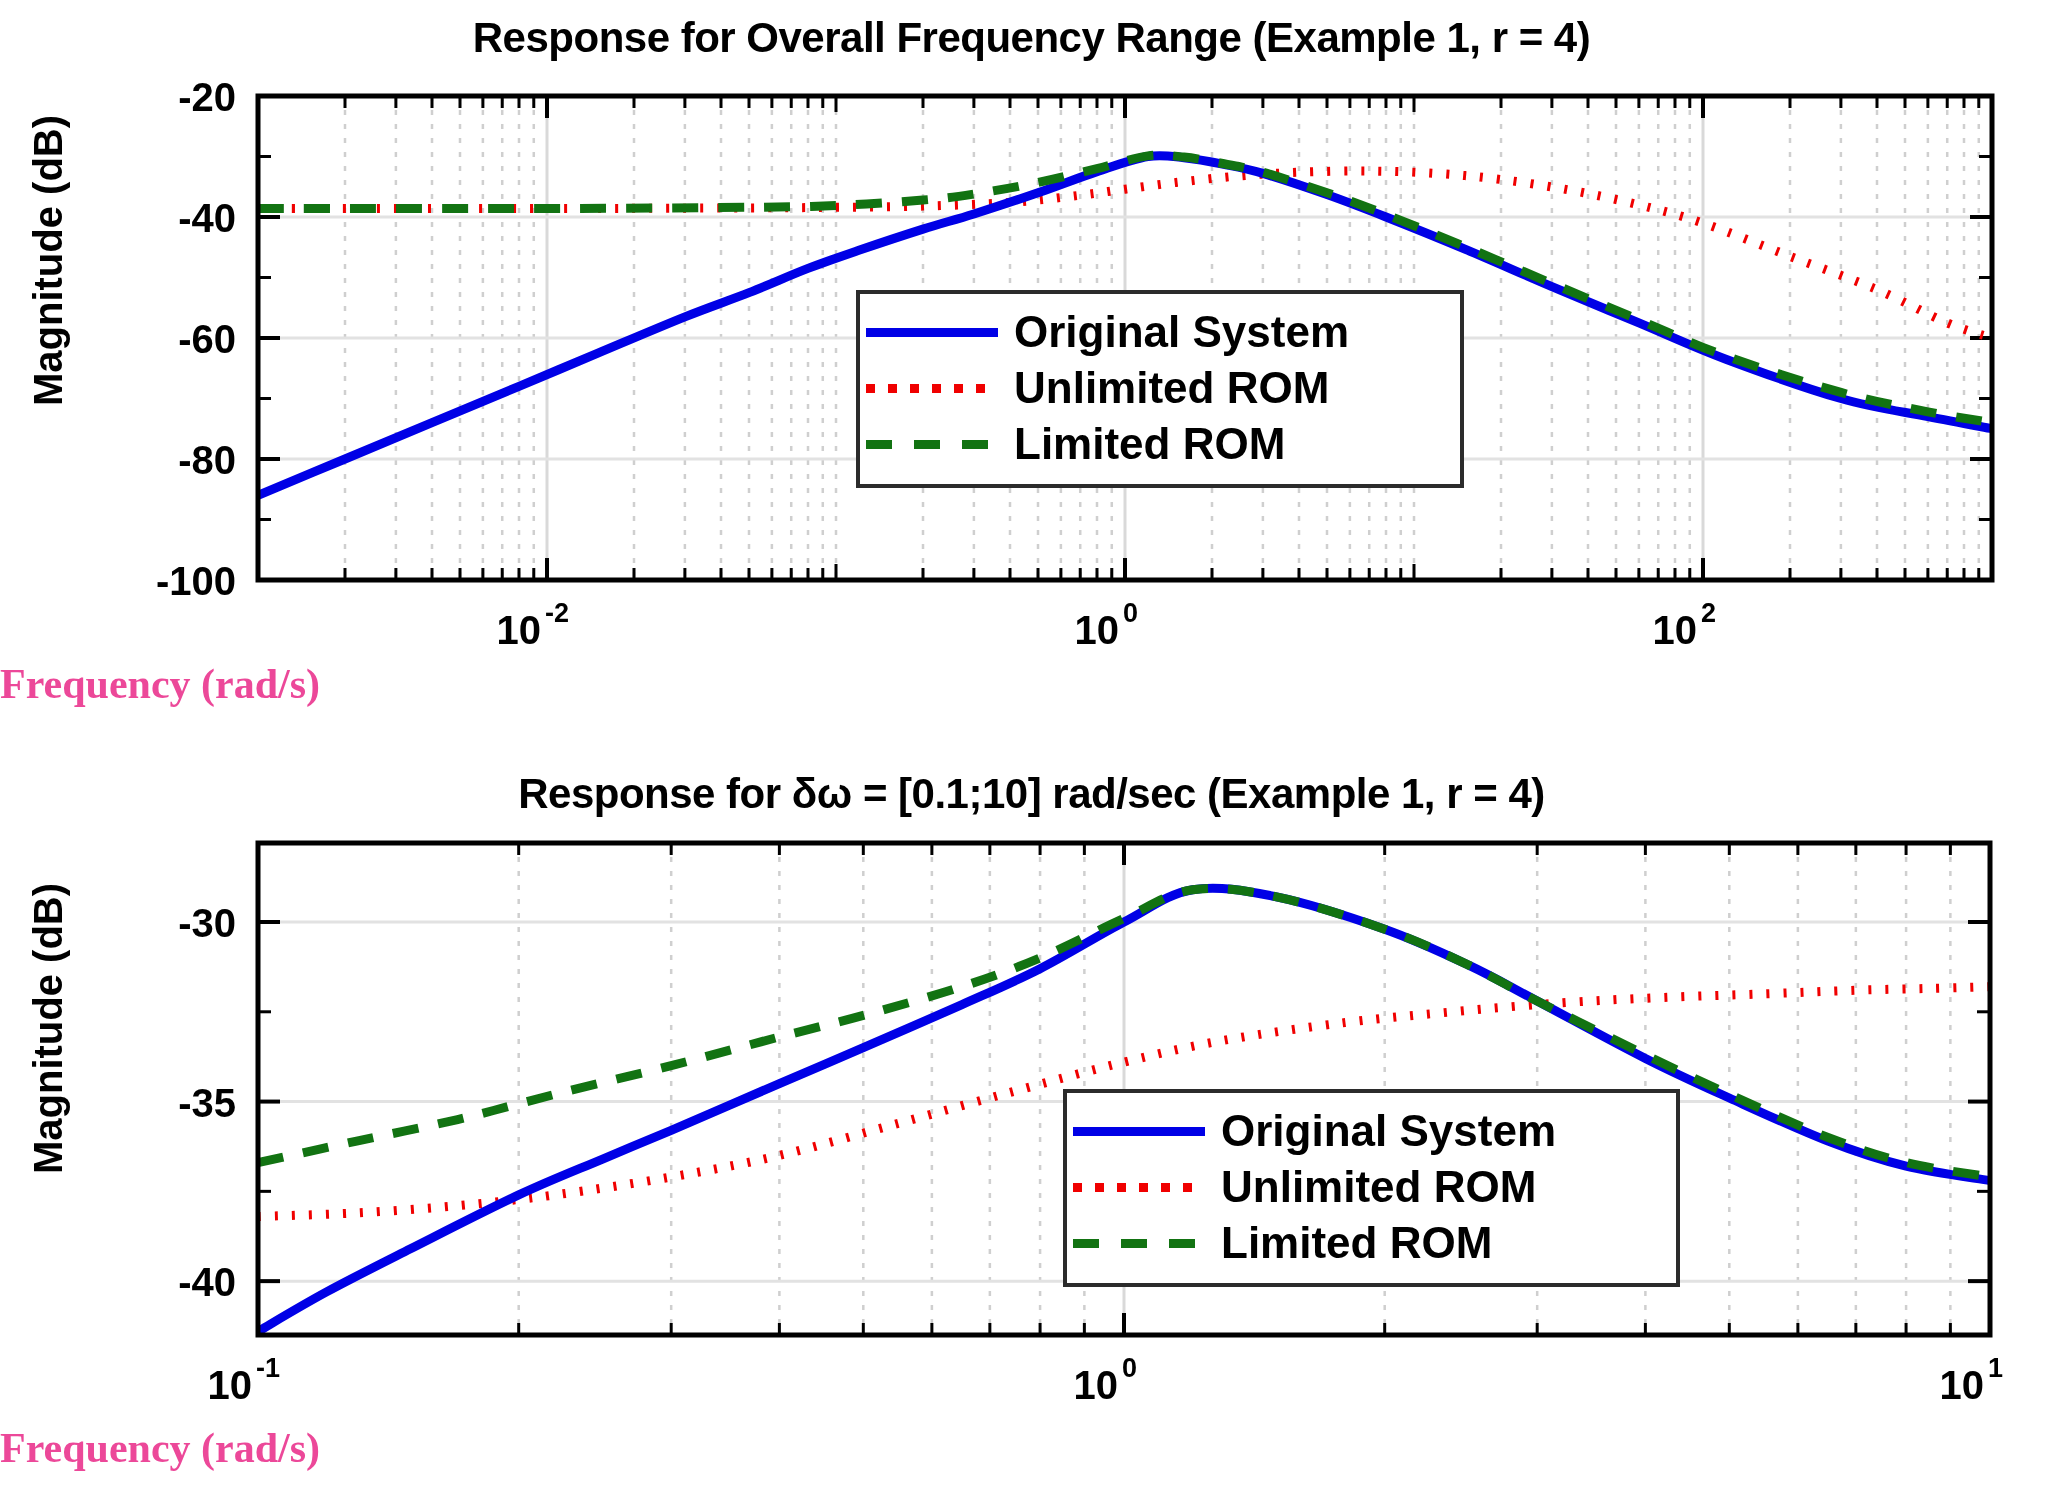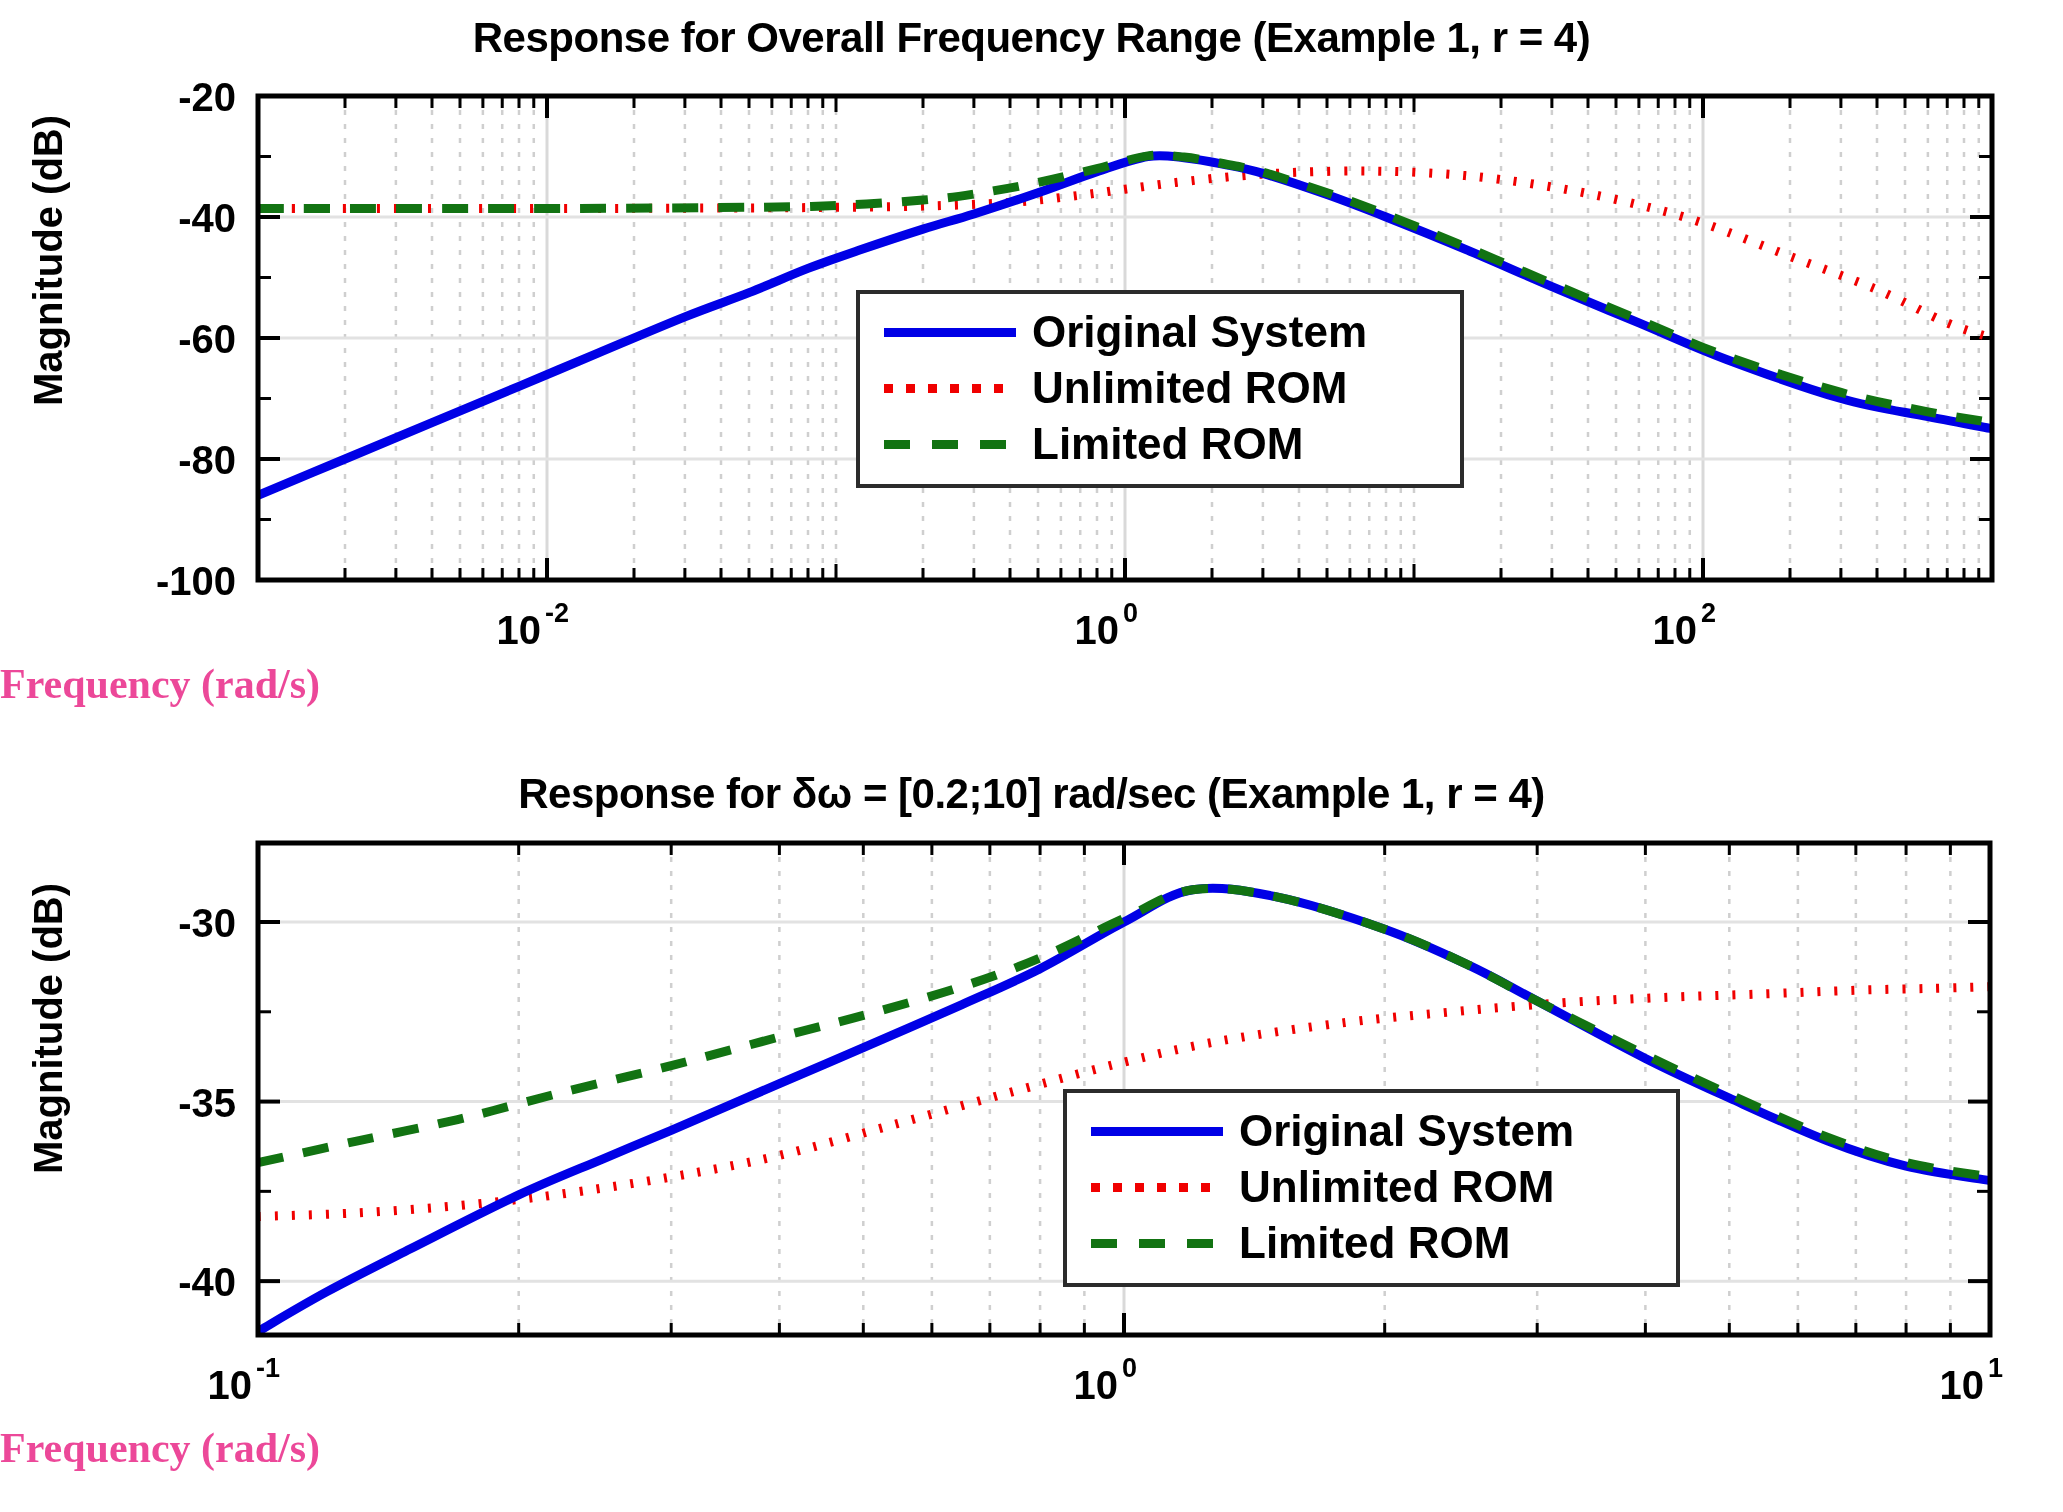--- a/index.html
+++ b/index.html
@@ -95,21 +95,21 @@
 
   .series-orig { fill:none; stroke:#0000e6; stroke-width:9; stroke-linecap:round; stroke-linejoin:round; }
   .series-unl  { fill:none; stroke:#f00000; stroke-width:9; stroke-linecap:butt; stroke-linejoin:round; stroke-dasharray: 3 14; }
   .series-lim  { fill:none; stroke:#127312; stroke-width:9; stroke-linecap:butt; stroke-linejoin:round; stroke-dasharray: 26 20; }
 
   .legend-box {
     position: absolute;
     background: #ffffff;
     border: 4px solid #2b2b2b;
     box-sizing: border-box;
-    padding: 10px 18px 12px 24px;
+    padding: 10px 18px 12px 6px;
   }
   .legend-row {
     display: flex;
     align-items: center;
     height: 56px;
   }
   .legend-swatch {
     width: 132px;
     height: 30px;
     margin-right: 16px;
@@ -381,21 +381,21 @@
           <span class="legend-swatch sw-dashed"></span>
           <span class="legend-label">Limited ROM</span>
         </div>
       </div>
 
     <div class="xlabel" id="xlabel-top" style="top: 660px;">Frequency  (rad/s)</div>
   </div>
 
   <div class="panel" id="panel-bottom">
 
-    <div class="chart-title" id="title-bottom">Response for δω = [0.2;10] rad/sec (Example 1, r = 4)</div>
+    <div class="chart-title" id="title-bottom">Response for δω = [0.1;10] rad/sec (Example 1, r = 4)</div>
 
     <div class="ylabel" id="ylabel-bottom" style="left: -122px; top: 250px; width: 340px;">Magnitude (dB)</div>
 
     <svg class="plot" id="svg-bottom" width="2063" height="700" viewBox="0 0 2063 700">
         <line x1="258" y1="87" x2="258" y2="579" class="grid-major"></line>
         <line x1="258" y1="579" x2="258" y2="557" class="tickmark"></line>
         <line x1="258" y1="87" x2="258" y2="109" class="tickmark"></line>
         <line x1="518.6919762450077" y1="87" x2="518.6919762450077" y2="579" class="grid-minor"></line>
         <line x1="518.6919762450077" y1="579" x2="518.6919762450077" y2="567" class="tickmark-minor"></line>
         <line x1="518.6919762450077" y1="87" x2="518.6919762450077" y2="99" class="tickmark-minor"></line>

